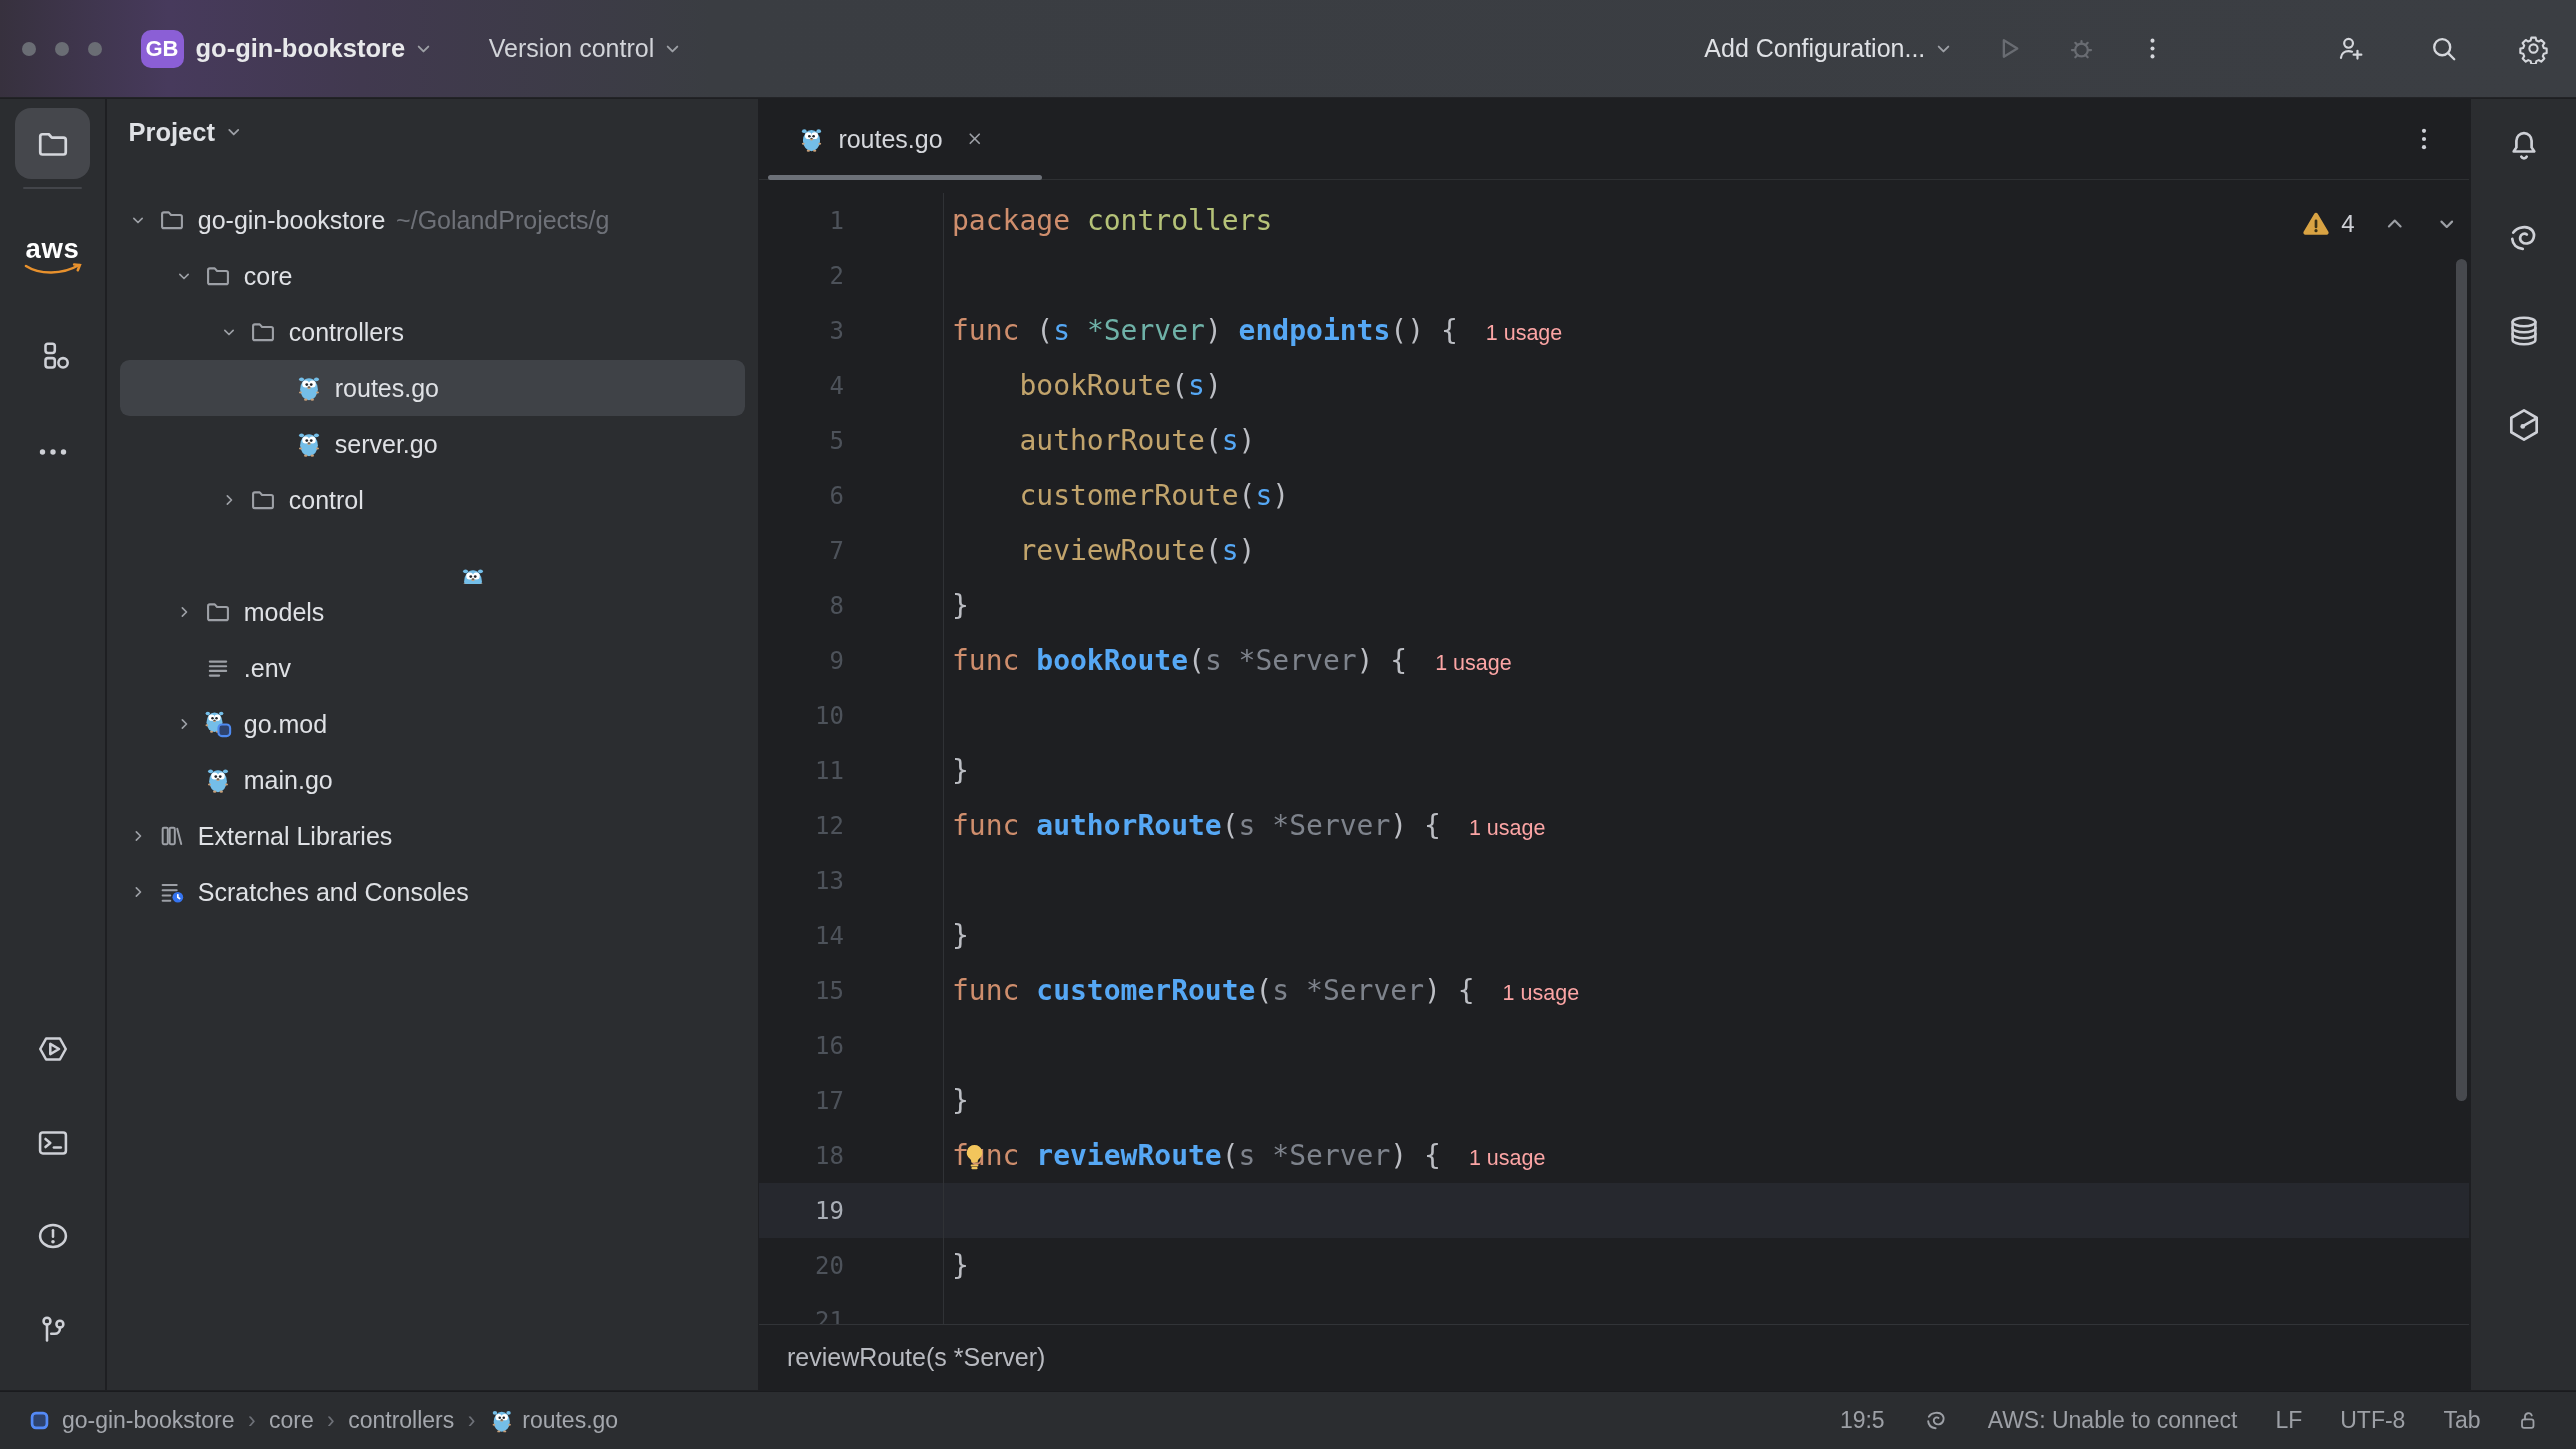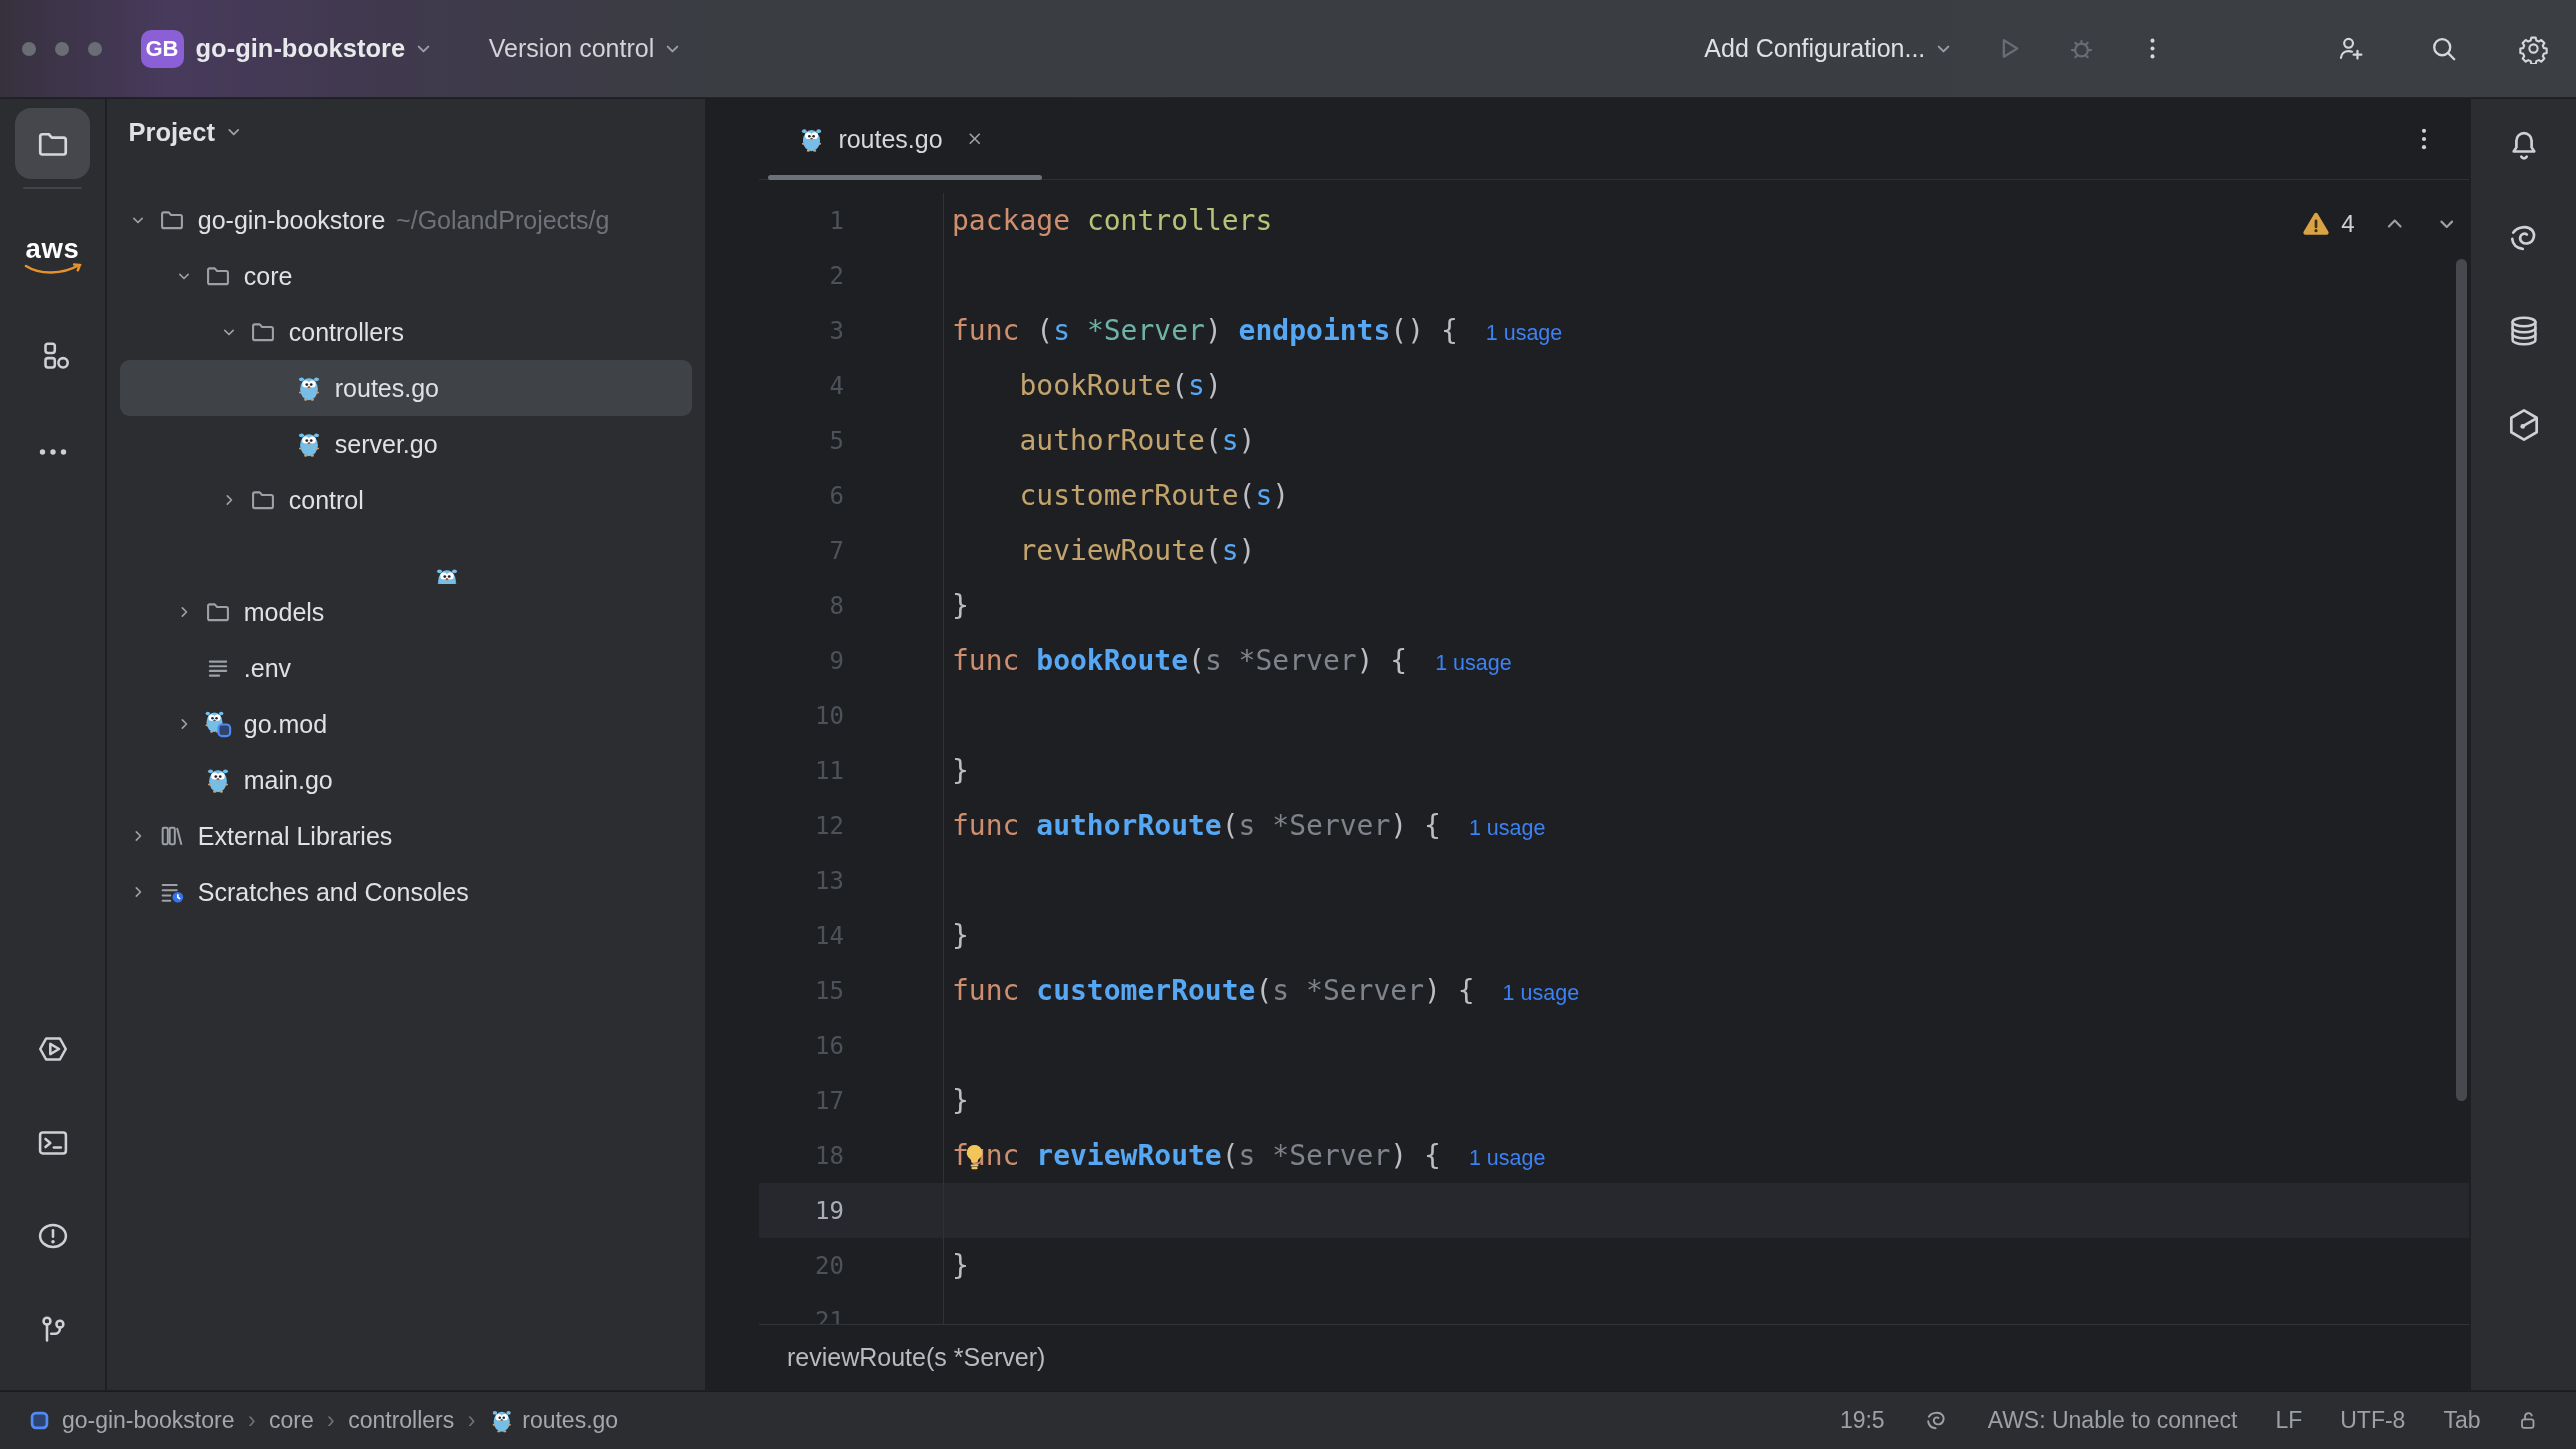--- a/index.html
+++ b/index.html
@@ -33,21 +33,21 @@
   .ls-aws{position:absolute;top:136px;left:0;width:105px;text-align:center}
   .ls-aws .aws-word{font-size:27.5px;font-weight:bold;color:#FFFFFF;letter-spacing:0.7px;line-height:27px}
   .ls-aws .aws-swoosh{width:59px;height:14.8px;margin:1.3px auto 0}
   .ls-ic{position:absolute;left:50%;transform:translateX(-50%);width:36px;height:36px;color:#CED0D6}
 
   
   .right-strip{position:absolute;right:0;top:99px;width:105px;bottom:59px;background:#2B2D30;border-left:1.3px solid #1E1F22}
   .rs-ic{position:absolute;left:50%;transform:translateX(-50%);width:38px;height:38px;color:#CED0D6}
 
   
-  .project-panel{position:absolute;left:107px;top:99px;width:598px;bottom:59px;background:#2B2D30;overflow:hidden}
+  .project-panel{position:absolute;left:107px;top:99px;width:651px;bottom:59px;background:#2B2D30;overflow:hidden}
   .pp-header{height:66px;display:flex;align-items:center;padding-left:21.5px}
   .pp-title{font-size:25.5px;font-weight:bold;color:#DFE1E5}
   .pp-chev{width:21.5px;height:21.5px;color:#9DA0A6;margin-left:8px}
   .tree{padding-top:27px}
   .trow{height:56px;display:flex;align-items:center;margin:0 13.4px;border-radius:9.4px;font-size:25px;
     color:#DFE1E5;white-space:nowrap;overflow:hidden}
   .trow.sel{background:#3F4247}
   .t-chev{width:36px;height:36px;flex:none;display:flex;align-items:center;justify-content:center;color:#9DA0A6}
   .t-chev .icon{width:20px;height:20px}
   .t-icon{width:32px;height:31px;flex:none;margin-right:9.4px;color:#9DA0A6;display:flex;align-items:center;justify-content:center}
@@ -73,21 +73,21 @@
   .current .lnum{color:#A9AEB6}
   .ltext{white-space:pre;padding-left:8px;color:#BCBEC4}
   .tk-kw{color:#CF8E6D}
   .tk-pkg{color:#B5C278}
   .tk-fnd{color:#56A8F5;font-weight:bold}
   .tk-call{color:#C2A46C}
   .tk-prm{color:#56A8F5}
   .tk-typ{color:#6FB2A8}
   .tk-pl{color:#BCBEC4}
   .tk-dim{color:#7E838C}
-  .inlay{font-family:"Liberation Sans",sans-serif;font-size:21.5px;color:#3b82f6;margin-left:28px}
+  .inlay{font-family:"Liberation Sans",sans-serif;font-size:21.5px;color:#fca5a5;margin-left:28px}
   .bulb{position:absolute;left:200px;top:50%;transform:translateY(-50%);width:31px;height:31px;z-index:2}
 
   .warn-widget{position:absolute;top:109px;right:9.4px;display:flex;align-items:center;z-index:3}
   .warn-widget .tri{width:32px;height:32px}
   .warn-count{font-size:24px;color:#CED0D6;margin-left:9.4px}
   .warn-nav{width:25.5px;height:25.5px;color:#9DA0A6;margin-left:27px}
   .scroll-thumb{position:absolute;right:2px;top:160px;width:11.4px;height:842px;border-radius:6px;background:#47494E;z-index:3}
 
   .sticky{position:absolute;left:0;right:0;bottom:0;height:65px;border-top:1.3px solid #323438;background:#1E1F22;
     display:flex;align-items:center;padding-left:28px;font-size:25px;color:#B8BAC0}

